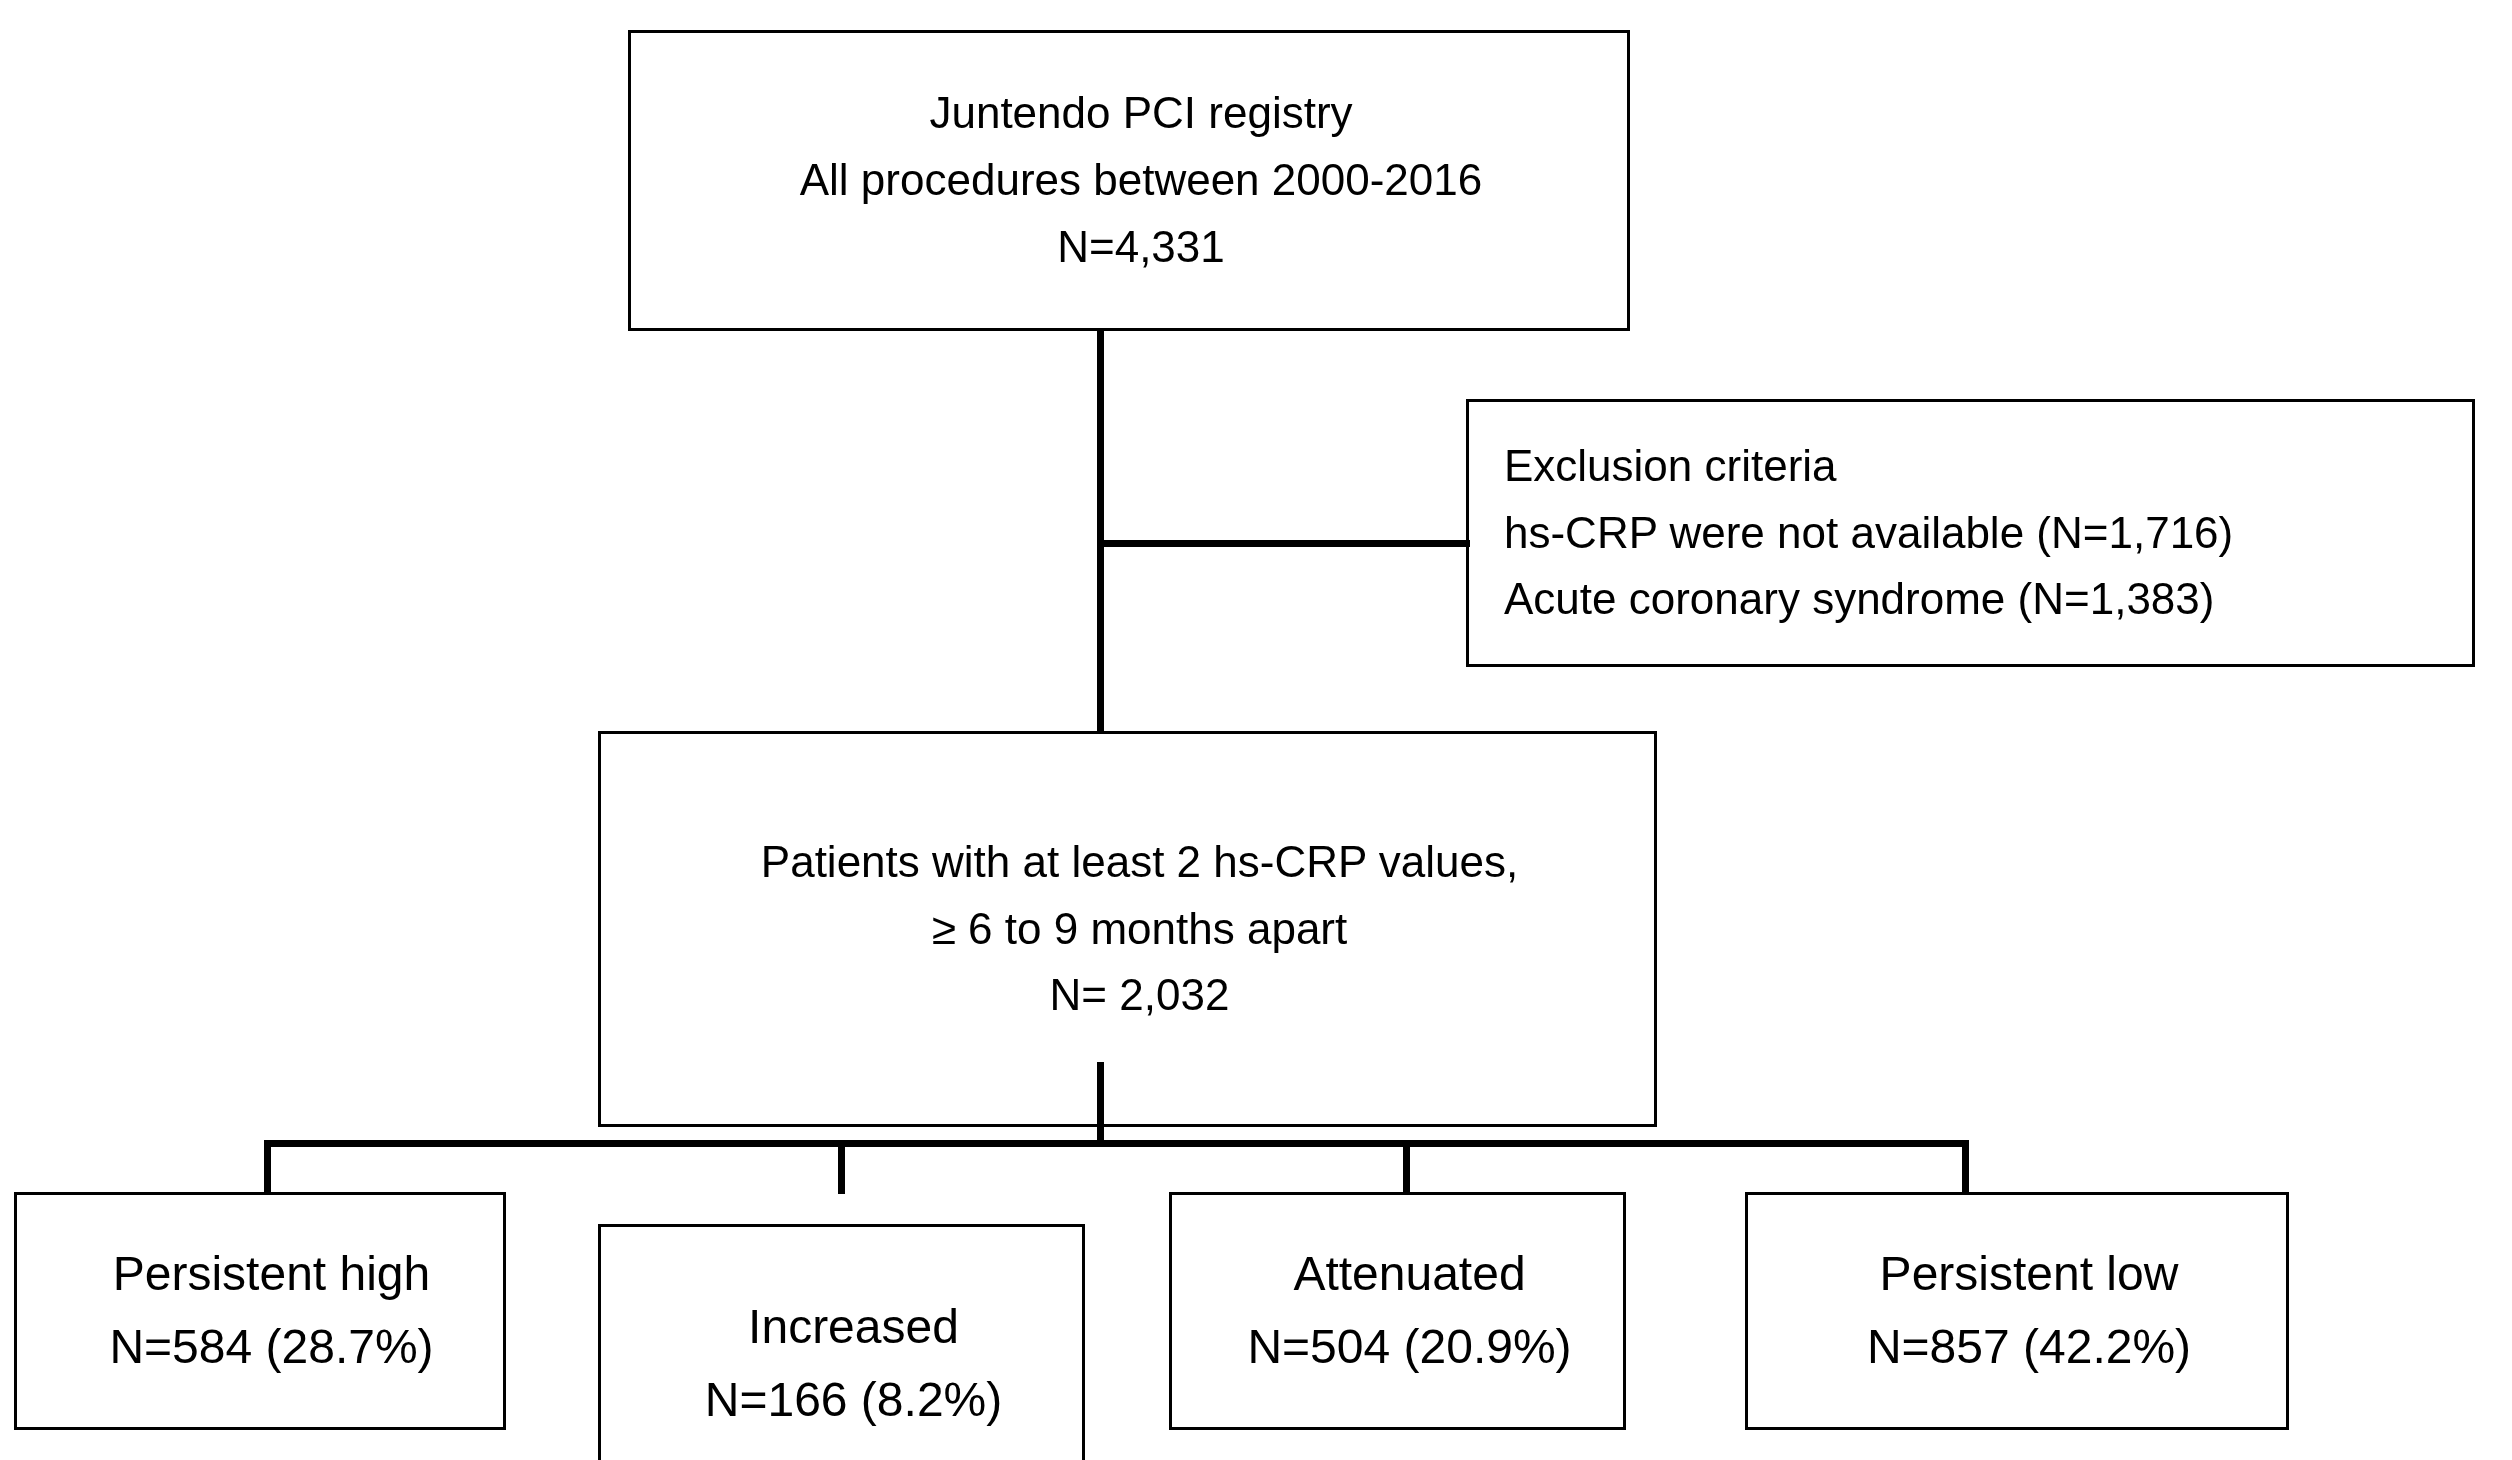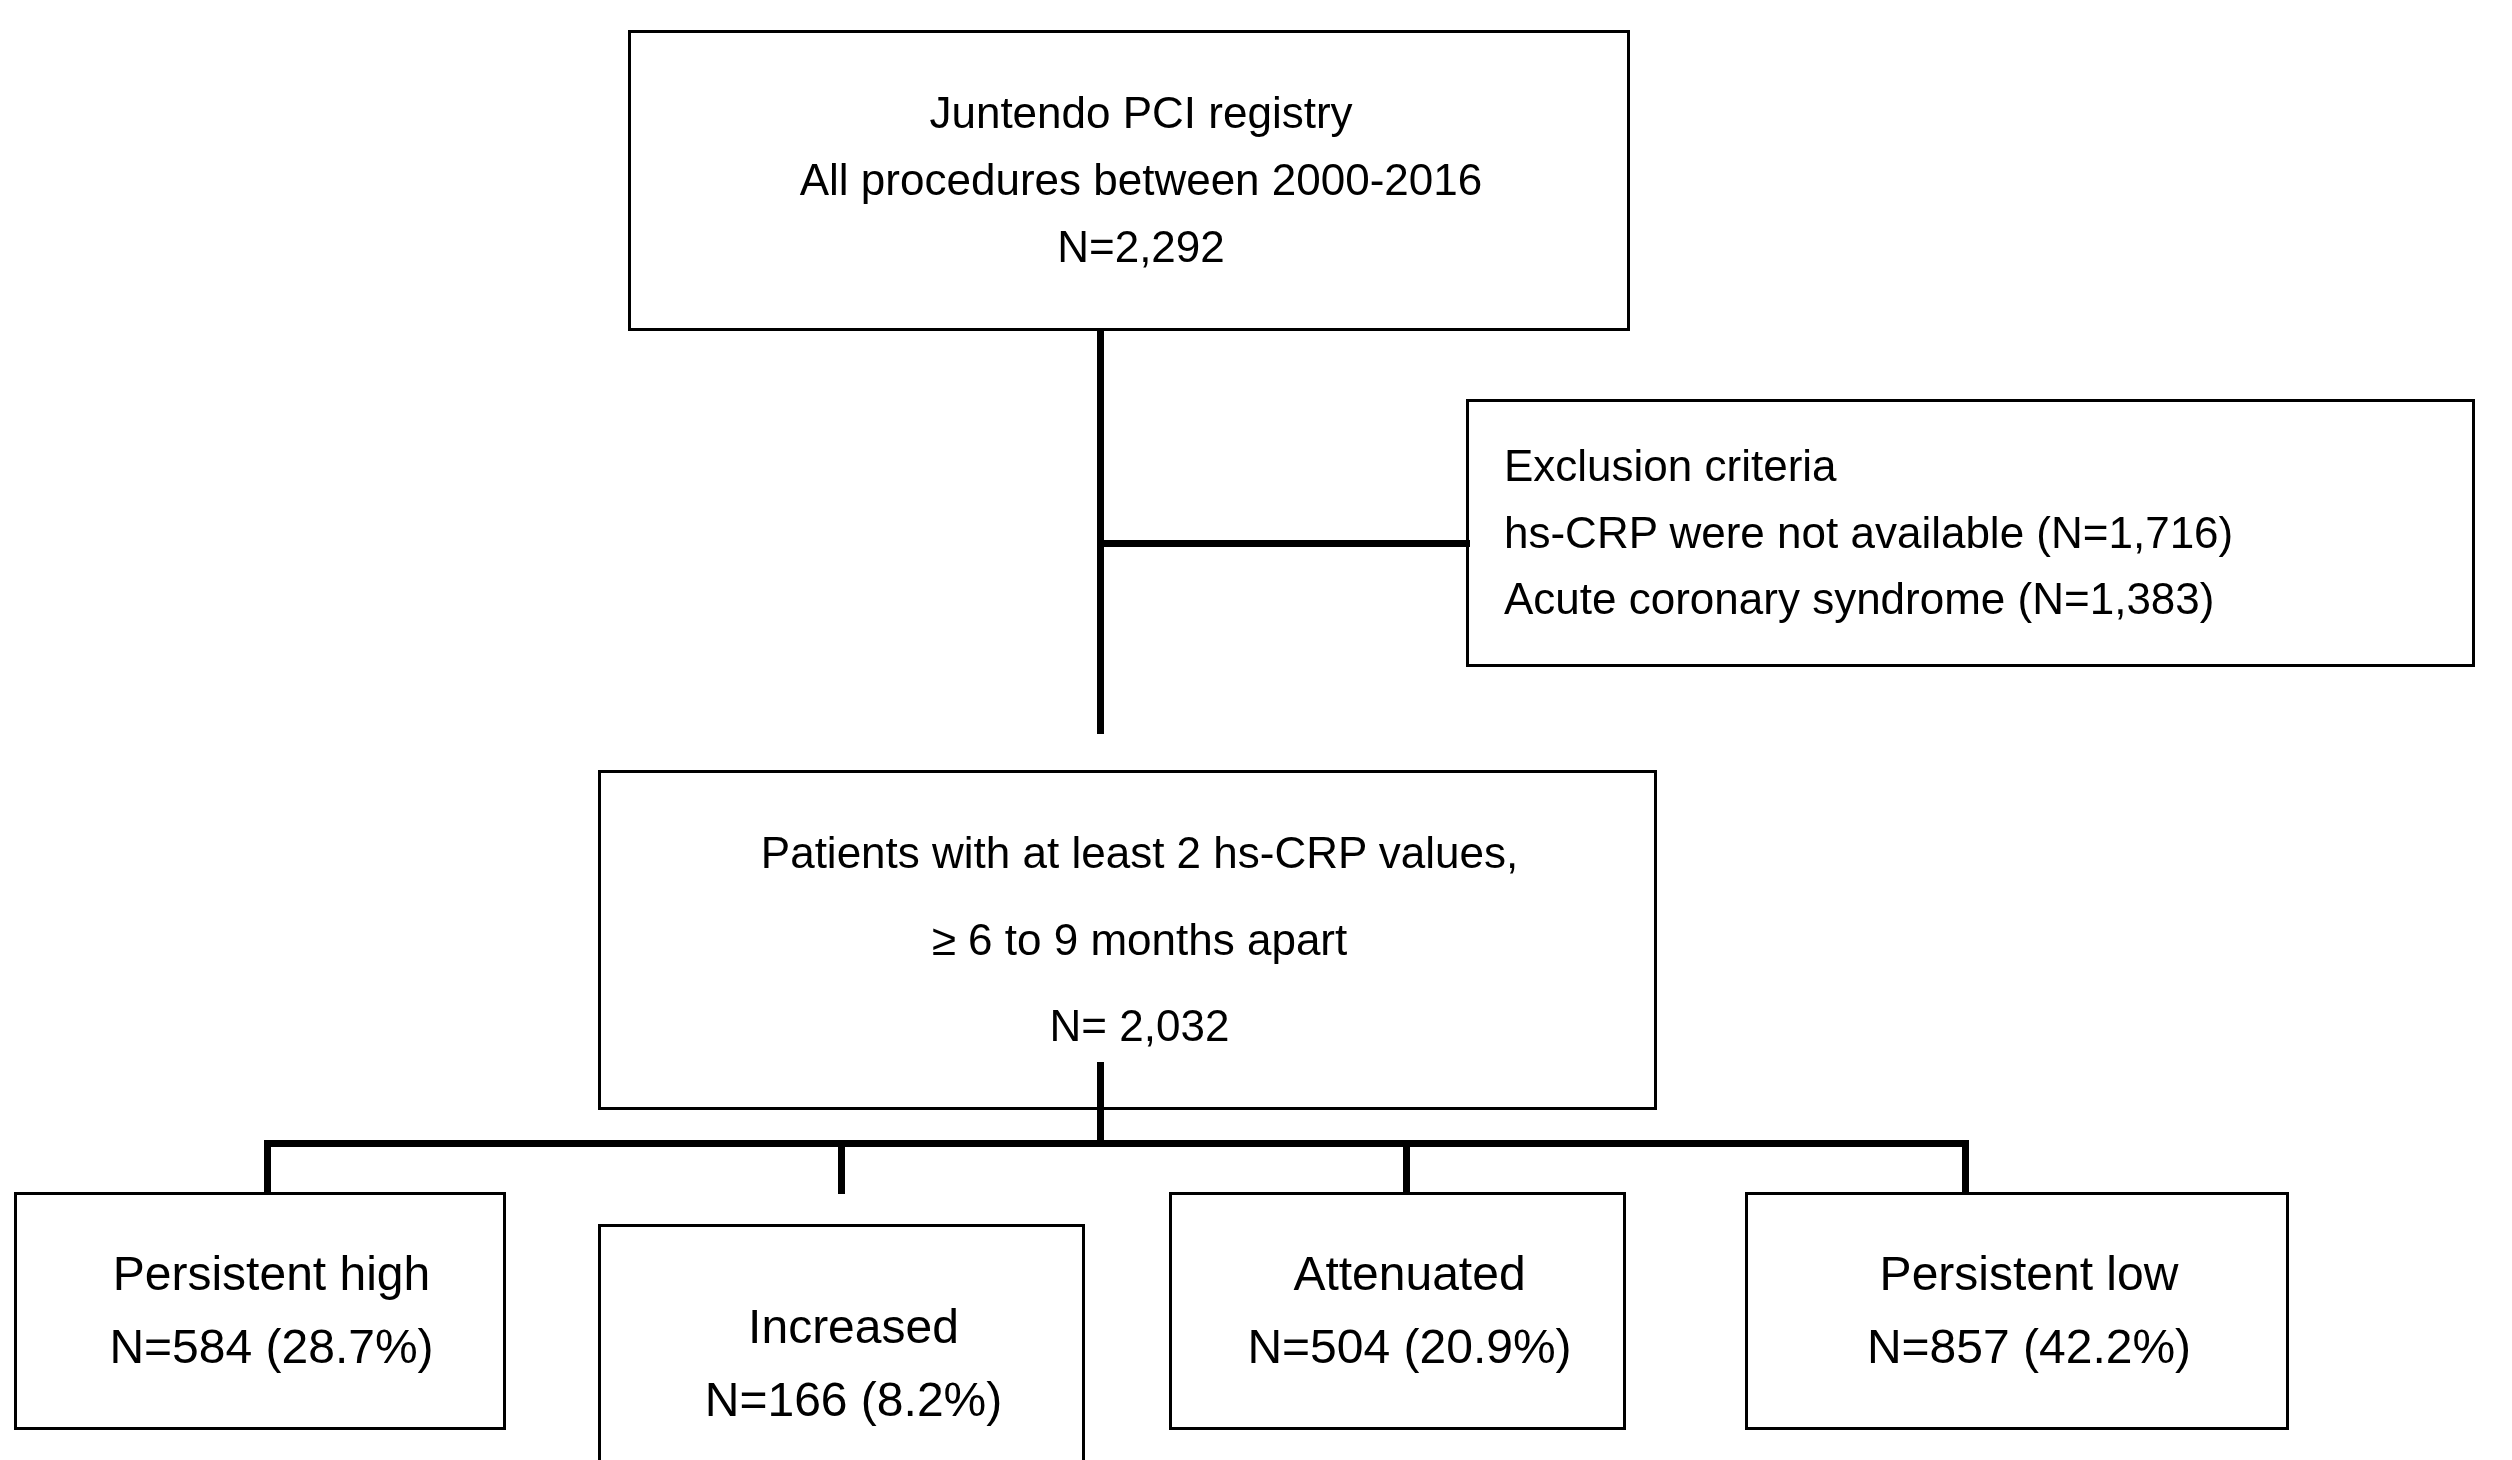--- a/index.html
+++ b/index.html
@@ -34,21 +34,21 @@
   .node .line {
     display: block;
     white-space: nowrap;
   }
   .center-node { text-align: center; align-items: center; }
   .left-node   { text-align: right;  align-items: flex-start; padding-left: 35px; }
 
   
   #node-registry   { left: 628px;  top: 30px;   width: 1002px; height: 301px; }
   #node-exclusion  { left: 1466px; top: 399px;  width: 1009px; height: 268px; }
-  #node-cohort     { left: 598px;  top: 770px;  width: 1059px; height: 340px; gap: 20px; }
+  #node-cohort     { left: 598px;  top: 731px;  width: 1059px; height: 396px; }
 
   #node-persistent-high { left: 13.5px;   top: 1192px; width: 492px; height: 238px; }
   #node-increased       { left: 598px;  top: 1192px; width: 487px; height: 280px; margin-top: 32px; }
   #node-attenuated      { left: 1169px; top: 1192px; width: 457px; height: 238px; }
   #node-persistent-low  { left: 1745px; top: 1192px; width: 544px; height: 238px; }
 
   .node.leaf { font-size: 48px; line-height: 1.52; }
 
   
   .conn {
@@ -73,21 +73,21 @@
   #drop-4 { left: 1962px; top: 1140px; height: 54px; }
 </style>
 </head>
 <body>
 
 <div id="canvas">
 
   <div class="node center-node" id="node-registry">
     <span class="line">Juntendo PCI registry</span>
     <span class="line">All procedures between 2000-2016</span>
-    <span class="line">N=2,292</span>
+    <span class="line">N=4,331</span>
   </div>
 
   <div class="node left-node" id="node-exclusion">
     <span class="line">Exclusion criteria</span>
     <span class="line">hs-CRP were not available (N=1,716)</span>
     <span class="line">Acute coronary syndrome (N=1,383)</span>
   </div>
 
   <div class="node center-node" id="node-cohort">
     <span class="line">Patients with at least 2 hs-CRP values,</span>

